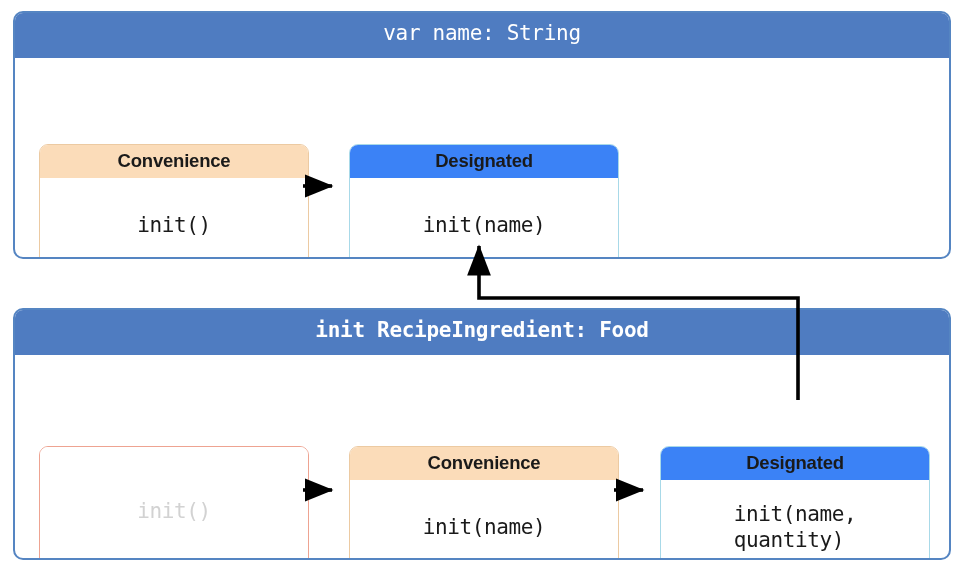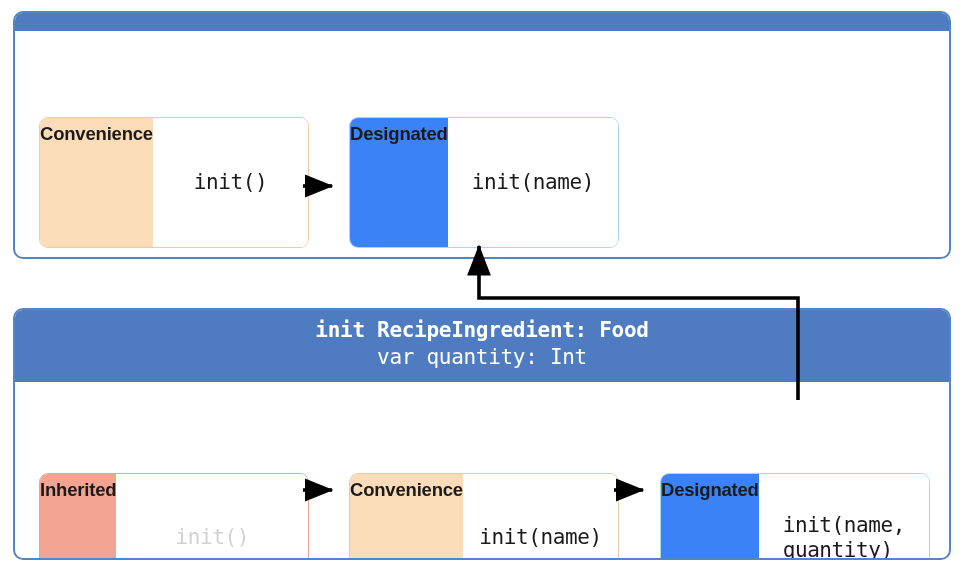--- a/index.html
+++ b/index.html
@@ -63,21 +63,21 @@
 
   
   .init-box {
     position: absolute;
     border-radius: 9px;
     border: 1.5px solid #e8c7a0;
     background: #ffffff;
     box-sizing: border-box;
     overflow: hidden;
     display: flex;
-    flex-direction: row;
+    flex-direction: column;
   }
   .init-box .box-header {
     font-family: "Liberation Sans", sans-serif;
     font-weight: bold;
     font-size: 18.5px;
     color: #1a1a1a;
     text-align: center;
     padding: 5px 0 6px 0;
     letter-spacing: -0.2px;
   }
@@ -121,45 +121,44 @@
     pointer-events: none;
   }
 </style>
 </head>
 <body>
 
 <div id="diagram">
 
   <div class="class-card food">
     <div class="class-header">
+      <div class="class-prop">var name: String</div>
     </div>
     <div class="class-body">
 
       <div class="init-box convenience food-convenience">
         <div class="box-header">Convenience</div>
         <div class="box-body">init()</div>
       </div>
 
       <div class="init-box designated food-designated">
         <div class="box-header">Designated</div>
         <div class="box-body">init(name)</div>
       </div>
 
     </div>
   </div>
 
   <div class="class-card recipe">
     <div class="class-header">
       <div class="class-name">init RecipeIngredient: Food</div>
-      <div class="class-prop">var quantity: Int</div>
     </div>
     <div class="class-body">
 
       <div class="init-box inherited ri-inherited">
-        <div class="box-header">Inherited</div>
         <div class="box-body">init()</div>
       </div>
 
       <div class="init-box convenience ri-convenience">
         <div class="box-header">Convenience</div>
         <div class="box-body">init(name)</div>
       </div>
 
       <div class="init-box designated ri-designated">
         <div class="box-header">Designated</div>

